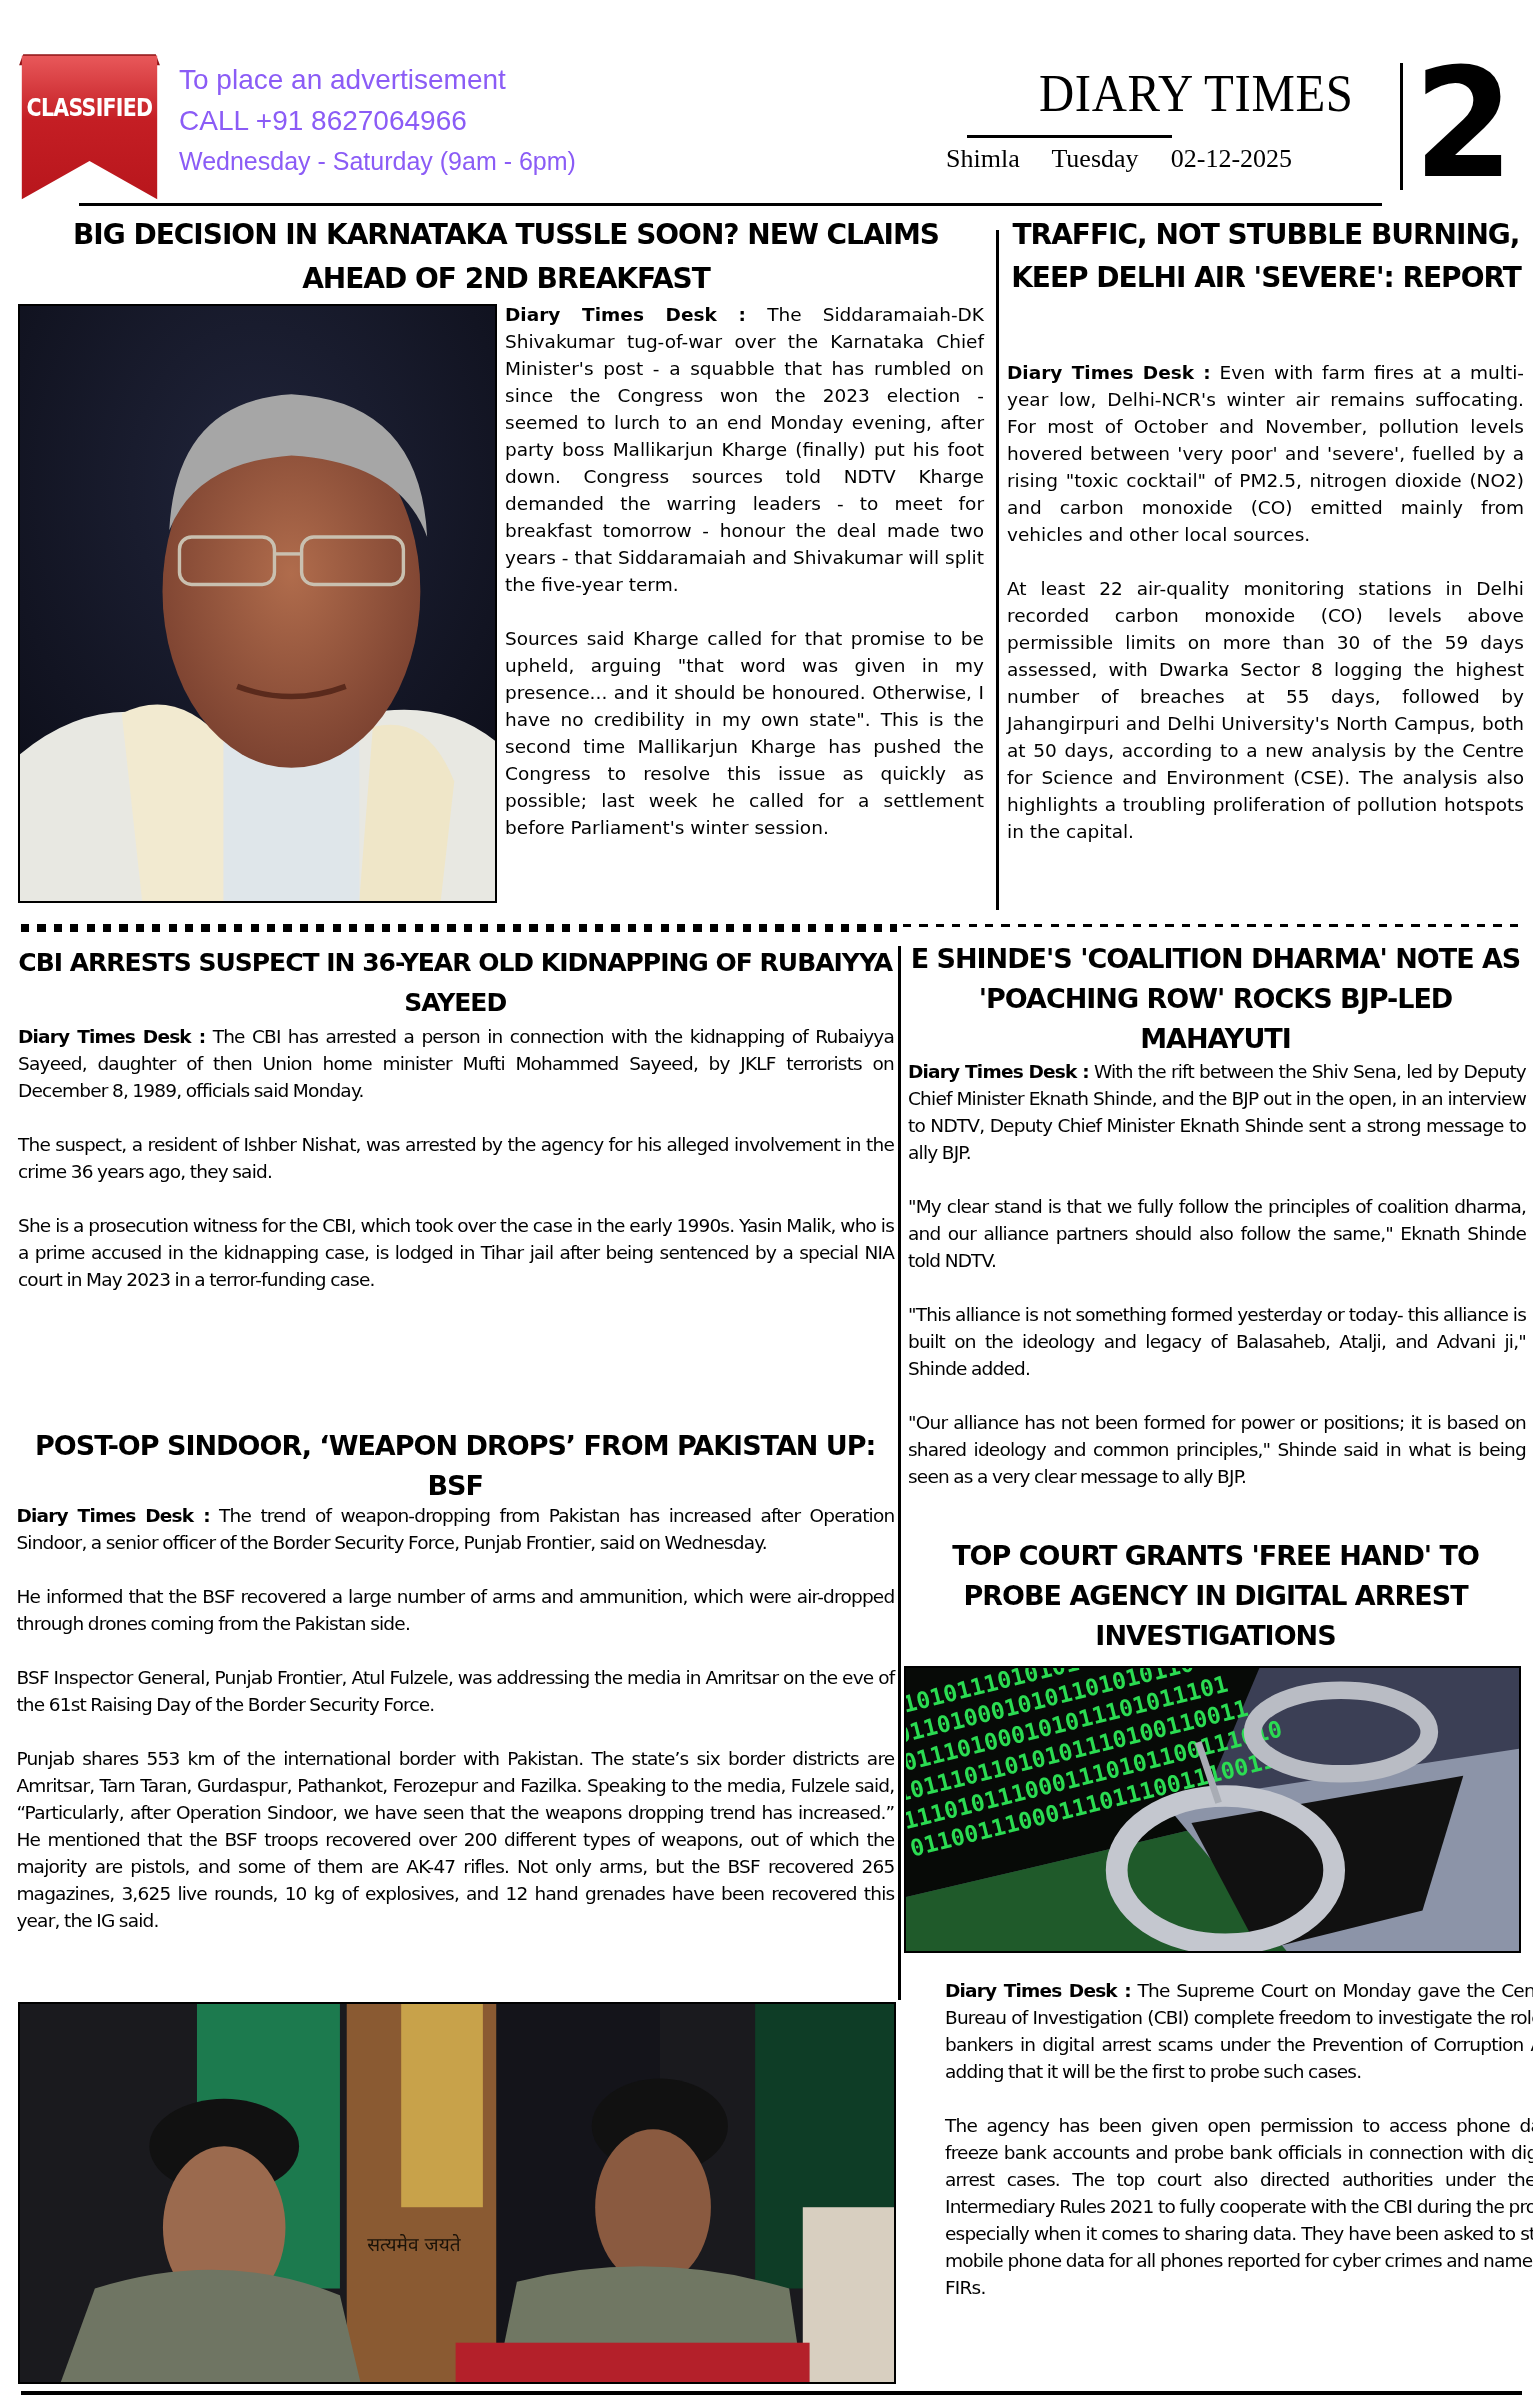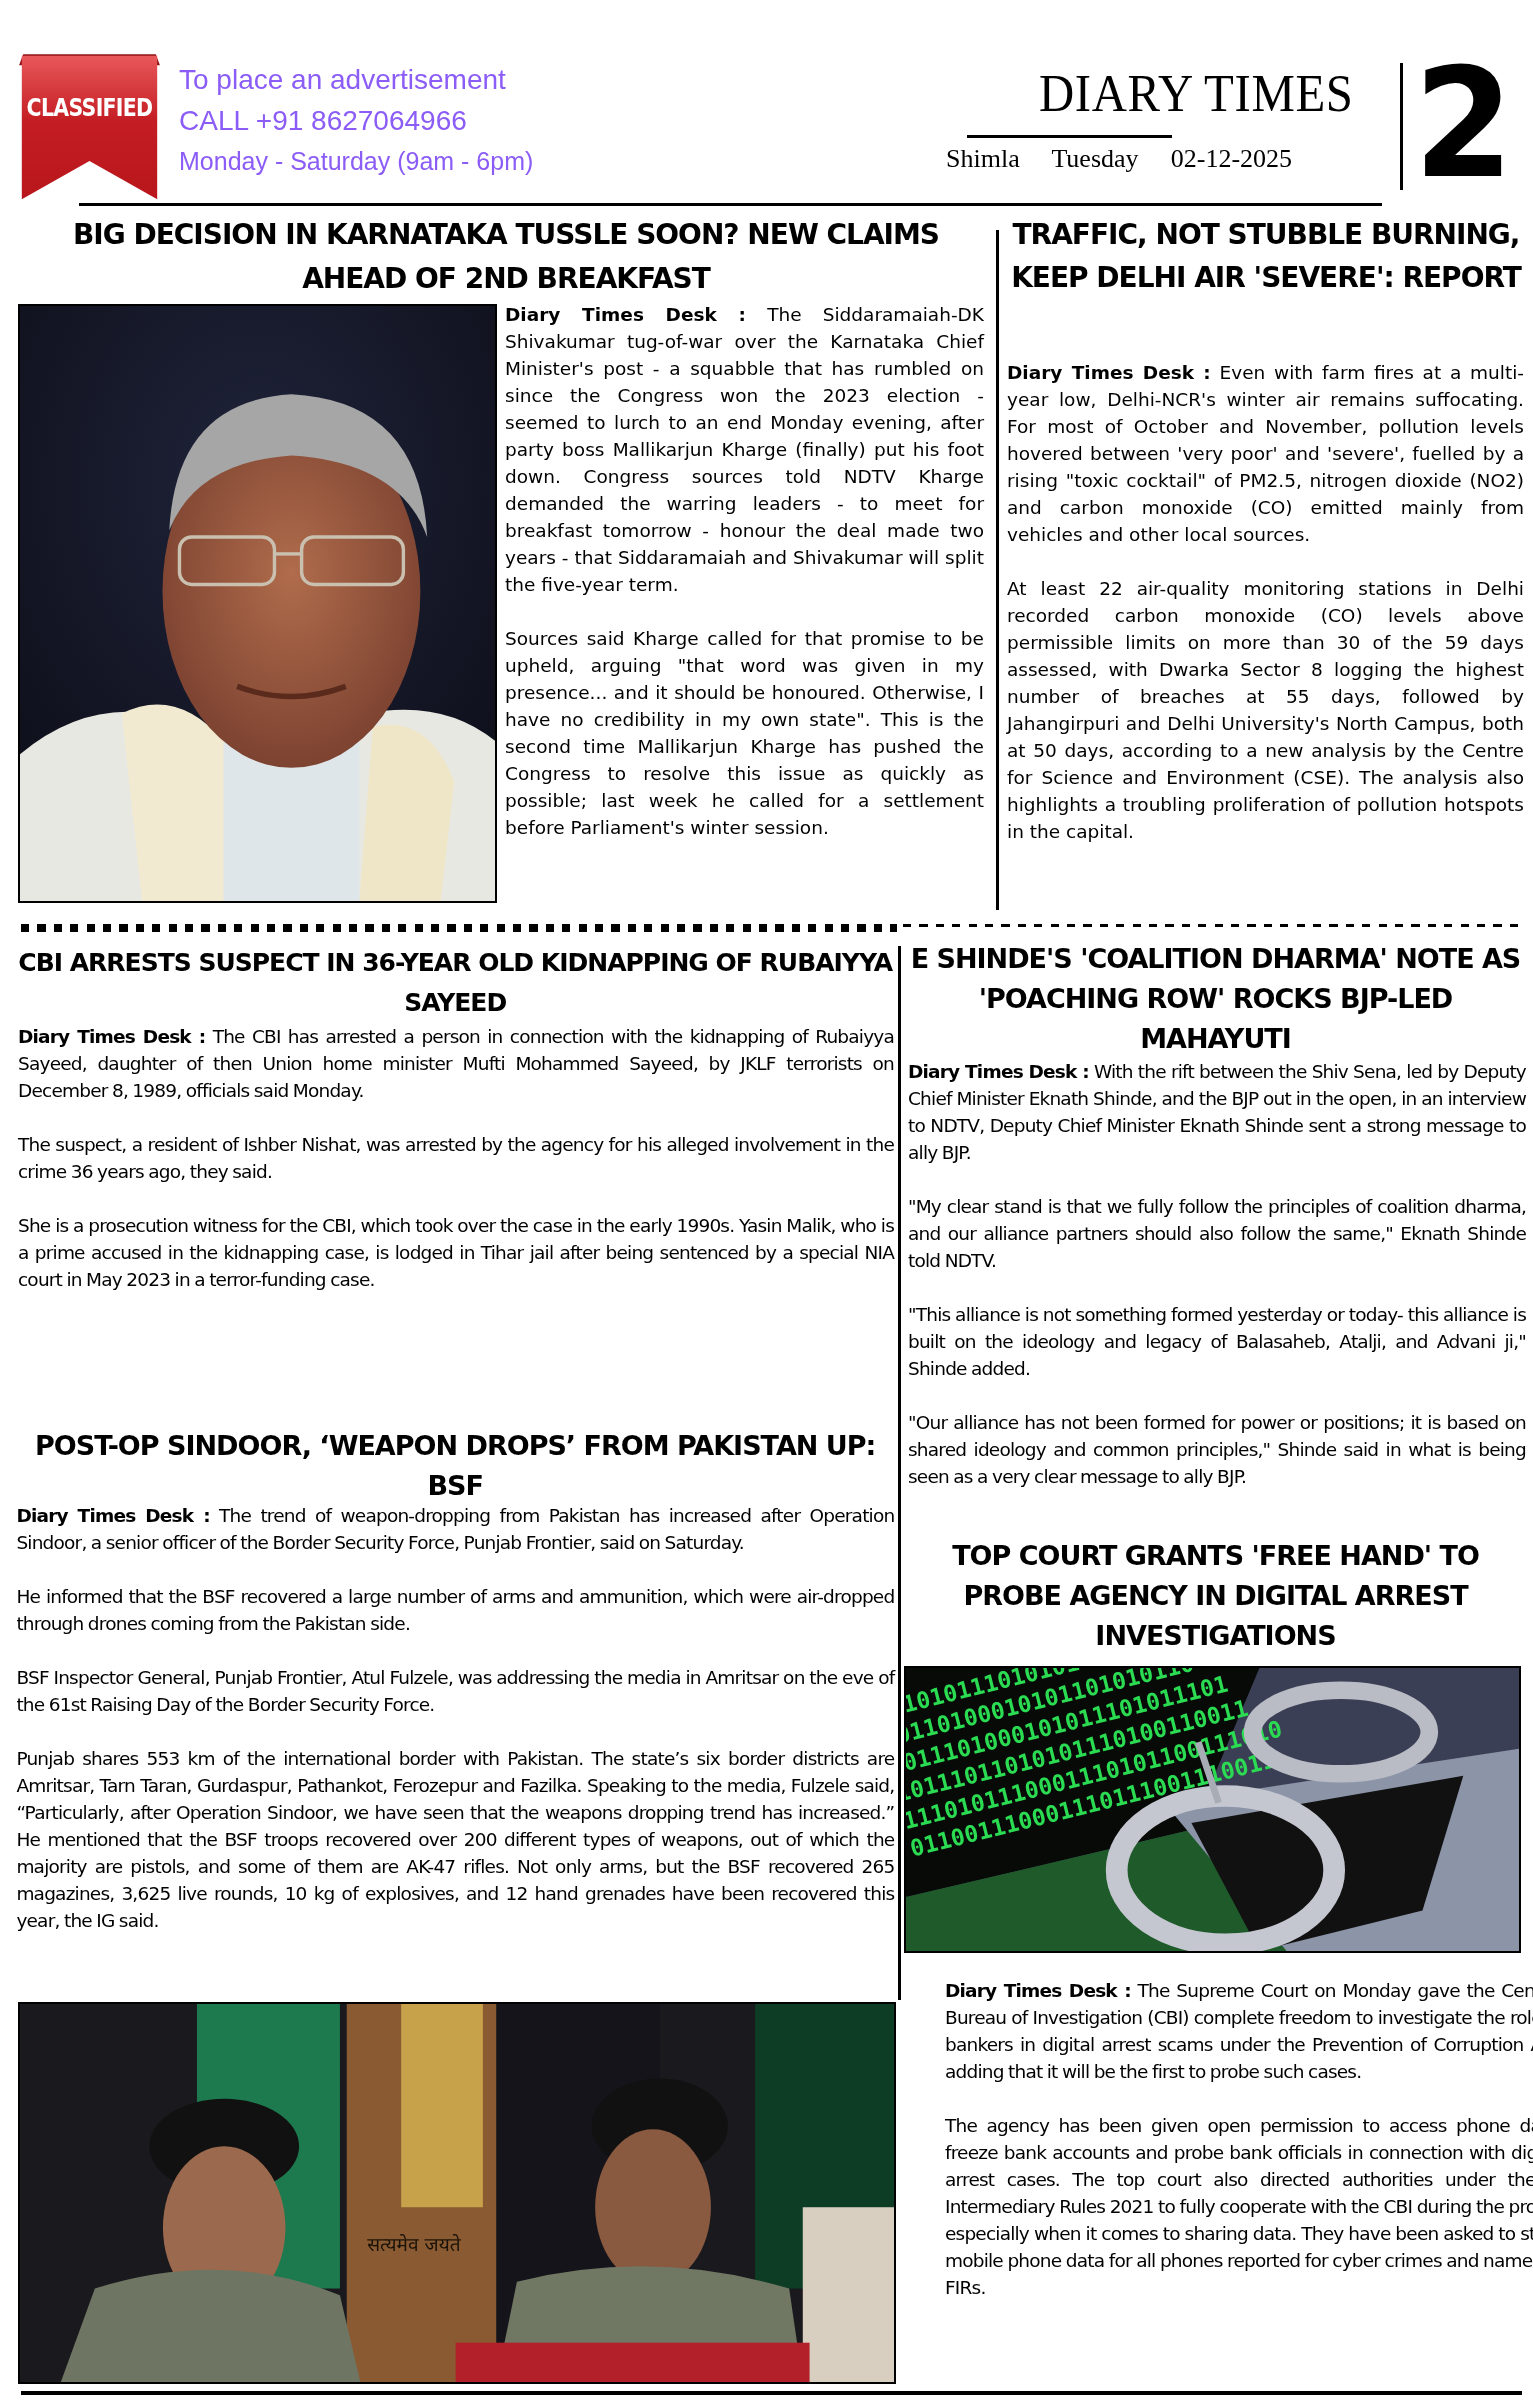--- a/index.html
+++ b/index.html
@@ -48,21 +48,21 @@
     </defs>
     <polygon points="0,18 6,2 200,2 206,18" fill="#8e1215"></polygon>
     <polygon points="4,4 202,4 202,214 103,158 4,214" fill="url(#rg)"></polygon>
   </svg>
   <div class="ribbon-text">CLASSIFIED</div>
 </div>
 
 <div class="abs ad-lines">
   <div>To place an advertisement</div>
   <div>CALL +91 8627064966</div>
-  <div class="l3">Monday - Saturday (9am - 6pm)</div>
+  <div class="l3">Wednesday - Saturday (9am - 6pm)</div>
 </div>
 
 <div class="abs brand">DIARY TIMES</div>
 <div class="abs brand-rule" style="width:205px;"></div>
 <div class="abs brand-sub" style="white-space:pre;">Shimla  Tuesday  02-12-2025</div>
 <div class="abs brand-vline"></div>
 <div class="abs page-no">2</div>
 <div class="abs rule-top"></div>
 
 <div class="abs hl" style="left:27px; top:213px; width:958px; font-size:28px; line-height:44px;">BIG DECISION IN KARNATAKA TUSSLE SOON? NEW CLAIMS AHEAD OF 2ND BREAKFAST</div>
@@ -111,21 +111,21 @@
 
 <div class="abs hl" style="left:13.7px; top:943px; width:883px; font-size:25px; line-height:40px;">CBI ARRESTS SUSPECT IN 36-YEAR OLD KIDNAPPING OF RUBAIYYA SAYEED</div>
 <div class="abs body cond" style="left:18px; top:1023px; width:876px;">
   <p><span class="desk">Diary Times Desk :</span> <span>The CBI has arrested a person in connection with the kidnapping of Rubaiyya Sayeed, daughter of then Union home minister Mufti Mohammed Sayeed, by JKLF terrorists on December 8, 1989, officials said Monday.</span></p>
   <p>The suspect, a resident of Ishber Nishat, was arrested by the agency for his alleged involvement in the crime 36 years ago, they said.</p>
   <p>She is a prosecution witness for the CBI, which took over the case in the early 1990s. Yasin Malik, who is a prime accused in the kidnapping case, is lodged in Tihar jail after being sentenced by a special NIA court in May 2023 in a terror-funding case.</p>
 </div>
 
 <div class="abs hl" style="left:13.7px; top:1426px; width:883px; font-size:27px; line-height:40px;">POST-OP SINDOOR, ‘WEAPON DROPS’ FROM PAKISTAN UP: BSF</div>
 <div class="abs body cond" style="left:16.4px; top:1502px; width:878px;">
-  <p><span class="desk">Diary Times Desk :</span> <span>The trend of weapon-dropping from Pakistan has increased after Operation Sindoor, a senior officer of the Border Security Force, Punjab Frontier, said on Saturday.</span></p>
+  <p><span class="desk">Diary Times Desk :</span> <span>The trend of weapon-dropping from Pakistan has increased after Operation Sindoor, a senior officer of the Border Security Force, Punjab Frontier, said on Wednesday.</span></p>
   <p>He informed that the BSF recovered a large number of arms and ammunition, which were air-dropped through drones coming from the Pakistan side.</p>
   <p>BSF Inspector General, Punjab Frontier, Atul Fulzele, was addressing the media in Amritsar on the eve of the 61st Raising Day of the Border Security Force.</p>
   <p>Punjab shares 553 km of the international border with Pakistan. The state’s six border districts are Amritsar, Tarn Taran, Gurdaspur, Pathankot, Ferozepur and Fazilka. Speaking to the media, Fulzele said, “Particularly, after Operation Sindoor, we have seen that the weapons dropping trend has increased.”  He mentioned that the BSF troops recovered over 200 different types of weapons, out of which the majority are pistols, and some of them are AK-47 rifles. Not only arms, but the BSF recovered 265 magazines, 3,625 live rounds, 10 kg of explosives, and 12 hand grenades have been recovered this year, the IG said.</p>
 </div>
 
 <div class="abs photo" style="left:18px; top:2002px; width:878px; height:382px;text-align:right;">
   <svg viewBox="0 0 1284 558" preserveAspectRatio="none">
     <rect width="1284" height="558" fill="#1a1a1e"></rect>
     <rect x="260" y="0" width="210" height="420" fill="#1c7a4e"></rect>
     <rect x="480" y="0" width="220" height="558" fill="#8a5a32"></rect>

